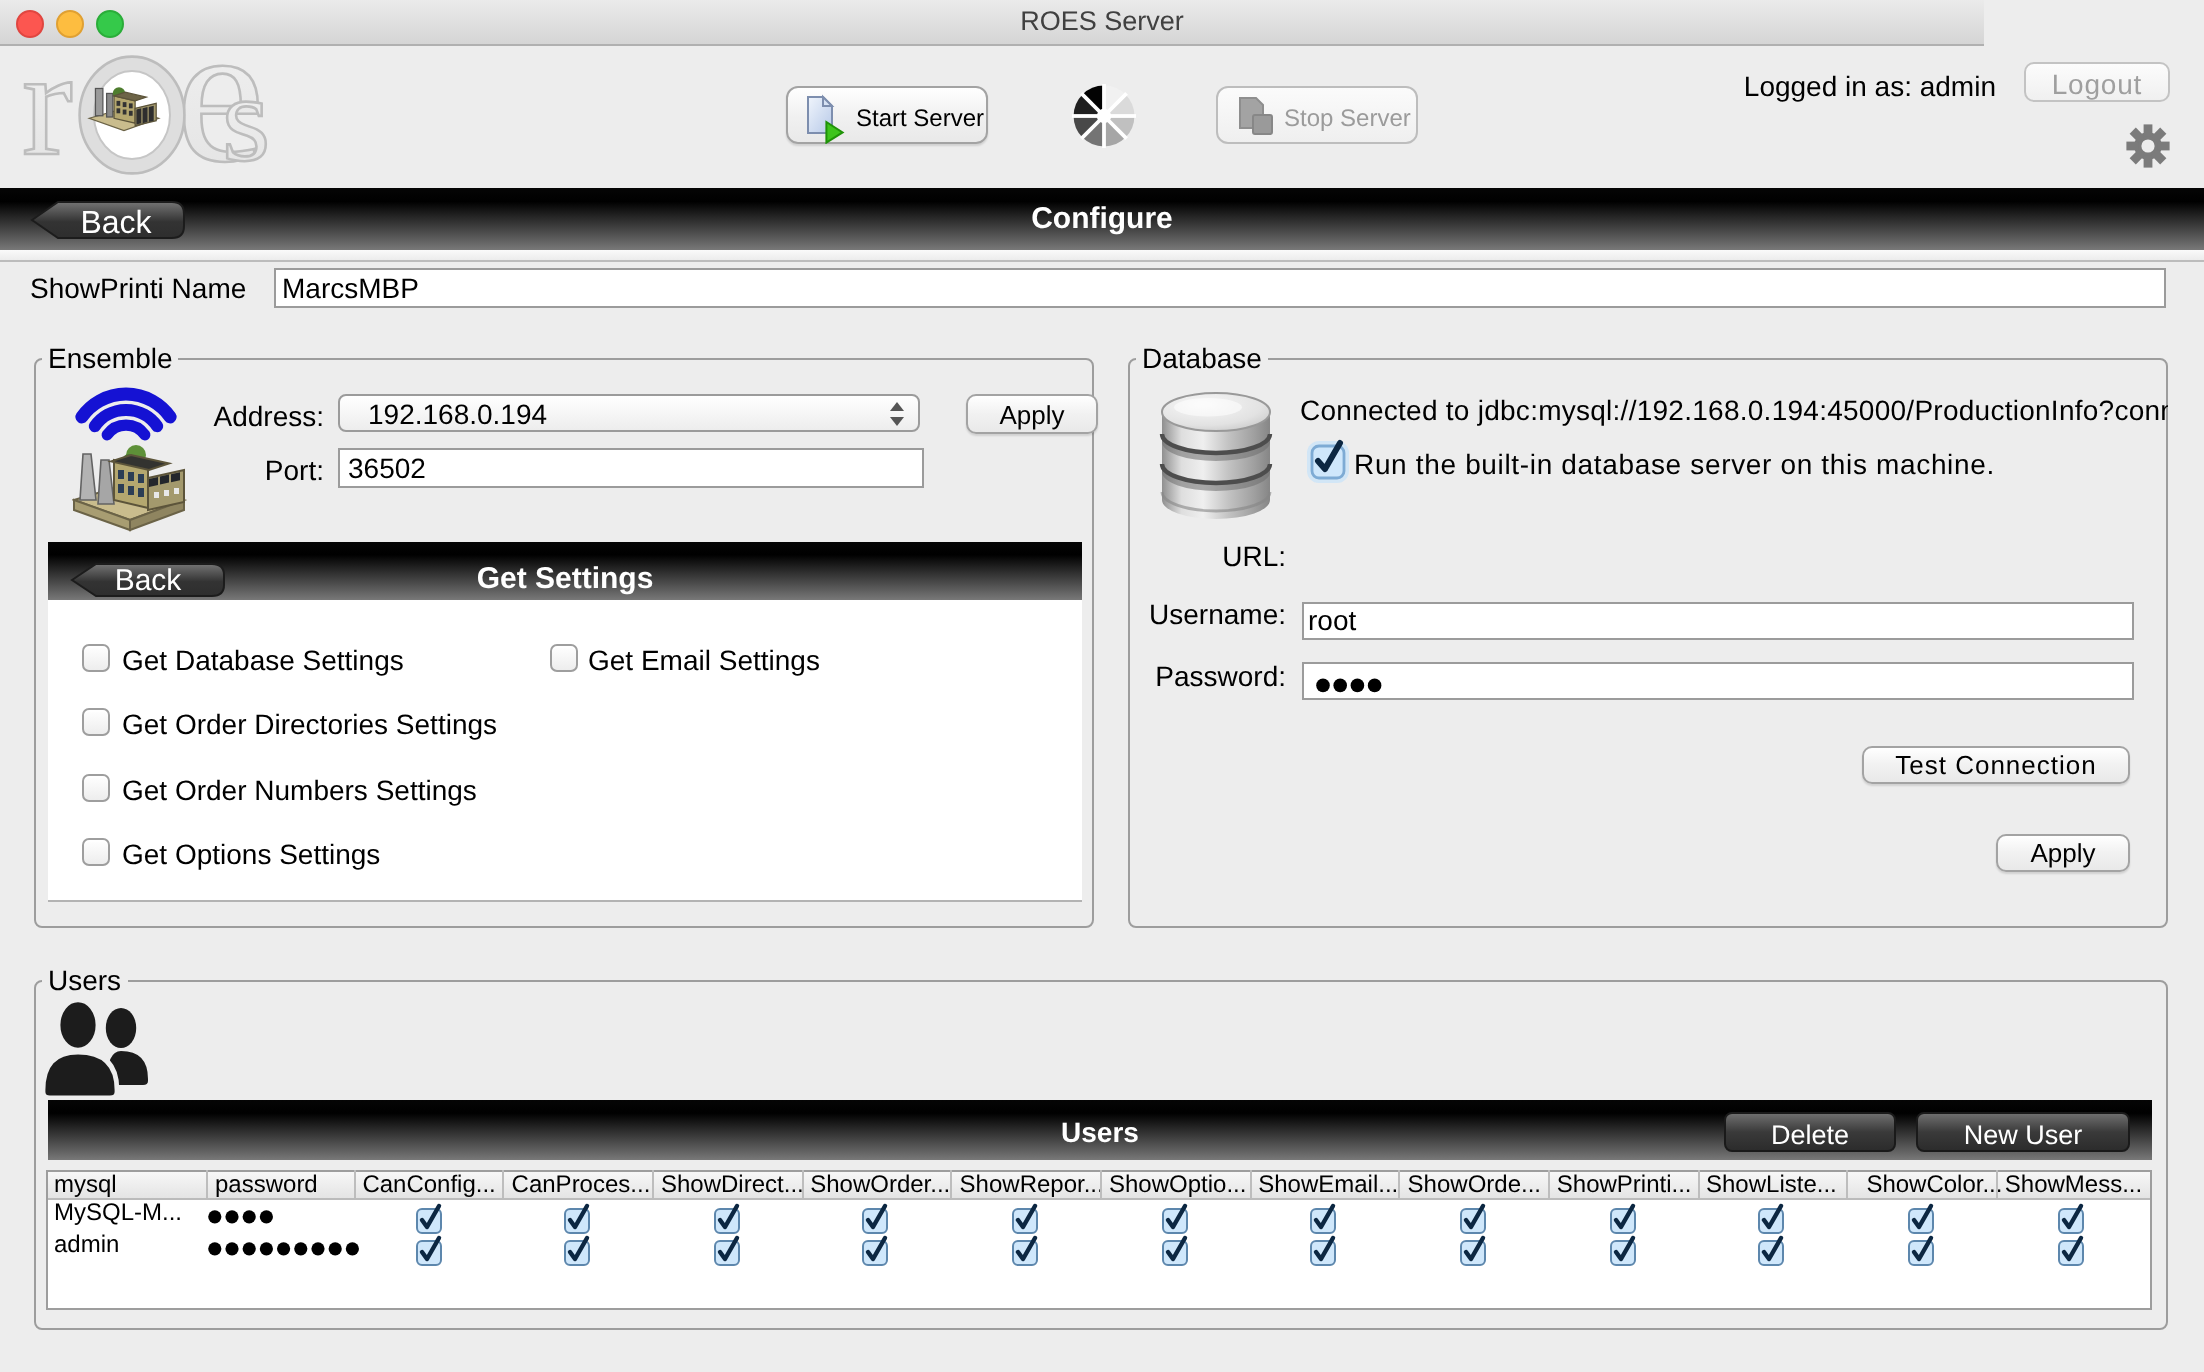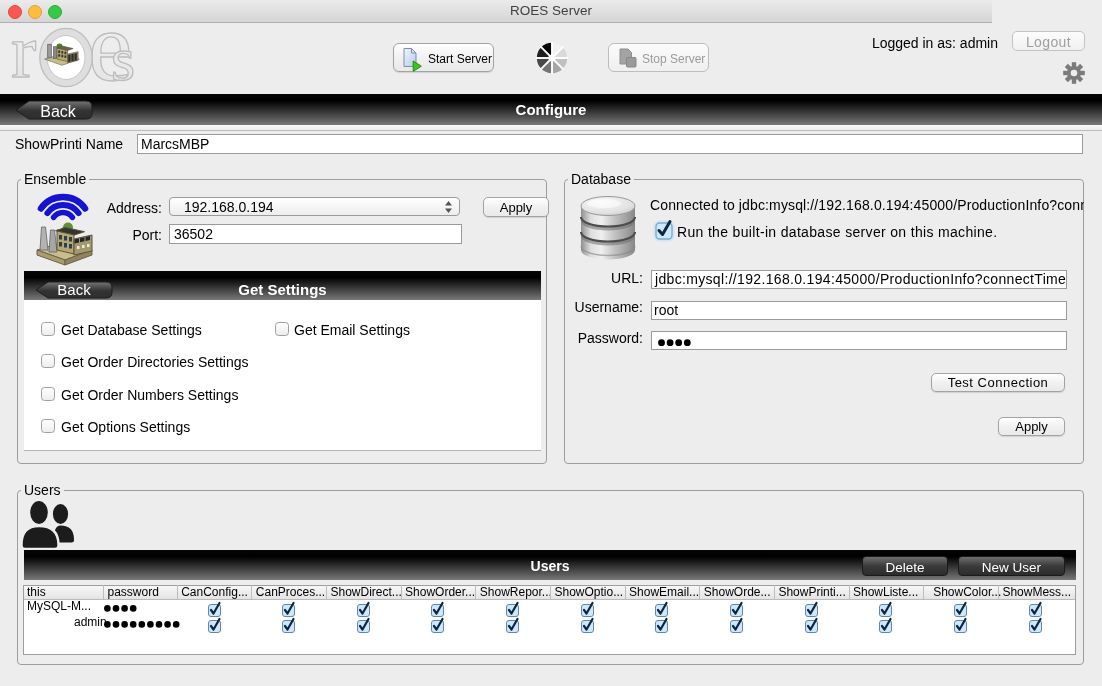--- a/index.html
+++ b/index.html
@@ -257,21 +257,20 @@
         <ellipse cx="25" cy="8.6" rx="17" ry="4.6" fill="#ffffff" opacity="0.55"></ellipse>
       </svg></div>
   <div class="lbl" style="left:650px;top:197px;width:434px;overflow:hidden;white-space:nowrap;letter-spacing:0.13px;">Connected to jdbc:mysql://192.168.0.194:45000/ProductionInfo?connectTimeout</div>
   <div id="runcb" class="abs" style="left:651px;top:218px;width:17px;height:17px;"><svg width="26" height="26" viewBox="-5 -5 26 26" style="overflow:visible">
         <rect x="-2.5" y="-2.5" width="21" height="21" rx="6" fill="#cde4f7" opacity="0.85"></rect>
         <rect x="0" y="0" width="16" height="16" rx="3.5" fill="#cfe7fb" stroke="#7eabd4" stroke-width="1.4"></rect>
         <path d="M3 7.5 L6.5 11.5 L14 -1.5" fill="none" stroke="#0c2742" stroke-width="3" stroke-linecap="round" stroke-linejoin="round"></path>
       </svg></div>
   <div class="lbl" style="left:677px;top:224px;letter-spacing:0.33px;">Run the built-in database server on this machine.</div>
   <div class="lbl" style="left:560px;top:270px;width:83px;text-align:right;">URL:</div>
-  <div class="field" style="left:651px;top:270px;width:416px;height:19px;padding:0px 3px;letter-spacing:0.33px;">jdbc:mysql://192.168.0.194:45000/ProductionInfo?connectTime</div>
   <div class="lbl" style="left:560px;top:299px;width:83px;text-align:right;">Username:</div>
   <div class="field" style="left:651px;top:301px;width:416px;height:19px;padding:0px 2px;">root</div>
   <div class="lbl" style="left:560px;top:330px;width:83px;text-align:right;">Password:</div>
   <div class="field" style="left:651px;top:331px;width:416px;height:19px;">
       <svg style="position:absolute;left:6px;top:6.5px;" width="36" height="8" viewBox="0 0 36 8">
         <circle cx="3.5" cy="3.7" r="3.4" fill="#000"></circle>
         <circle cx="12.1" cy="3.7" r="3.4" fill="#000"></circle>
         <circle cx="20.7" cy="3.7" r="3.4" fill="#000"></circle>
         <circle cx="29.3" cy="3.7" r="3.4" fill="#000"></circle>
       </svg>
@@ -295,21 +294,21 @@
           <path d="M1.5 46 Q1.5 27 19 27 Q38.5 27 38.5 46 L38.5 47 Q38.5 50 35 50 L5 50 Q1.5 50 1.5 47 Z"></path>
         </g>
       </svg></div>
   <div class="bbar" style="left:24px;top:550px;width:1052px;height:30px;"></div>
   <div class="wtitle" style="left:24px;top:558px;width:1052px;font-size:14px;">Users</div>
   <div class="abs" id="delbtn" style="left:862px;top:556px;width:86px;height:20px;border-radius:4px;background:linear-gradient(#6e6e6e,#3a3a3a 50%,#2c2c2c);border:1px solid #1a1a1a;box-sizing:border-box;color:#fff;text-align:center;font-size:13.5px;"><span style="position:relative;top:3px;">Delete</span></div>
   <div class="abs" style="left:958px;top:556px;width:107px;height:20px;border-radius:4px;background:linear-gradient(#6e6e6e,#3a3a3a 50%,#2c2c2c);border:1px solid #1a1a1a;box-sizing:border-box;color:#fff;text-align:center;font-size:13.5px;"><span style="position:relative;top:3px;">New User</span></div>
 
   <div class="abs" id="utable" style="left:23px;top:585px;width:1053px;height:70px;background:#fff;border:1px solid #9d9d9d;box-sizing:border-box;">
       <div style="position:absolute;left:0;top:0;right:0;height:13px;background:linear-gradient(#f7f7f7,#e4e4e4);border-bottom:1px solid #bbb;font-size:12px;color:#000;">
-        <span style="position:absolute;left:3px;top:-1px;">this</span>
+        <span style="position:absolute;left:3px;top:-1px;">mysql</span>
         <span style="position:absolute;left:79px;top:-1px;border-left:1px solid #bdbdbd;padding-left:3.5px;height:14px;">password</span>
         <span style="position:absolute;left:152.7px;top:-1px;border-left:1px solid #bdbdbd;padding-left:3.5px;height:14px;">CanConfig...</span>
         <span style="position:absolute;left:227.3px;top:-1px;border-left:1px solid #bdbdbd;padding-left:3.5px;height:14px;">CanProces...</span>
         <span style="position:absolute;left:302.0px;top:-1px;border-left:1px solid #bdbdbd;padding-left:3.5px;height:14px;">ShowDirect...</span>
         <span style="position:absolute;left:376.6px;top:-1px;border-left:1px solid #bdbdbd;padding-left:3.5px;height:14px;">ShowOrder...</span>
         <span style="position:absolute;left:451.3px;top:-1px;border-left:1px solid #bdbdbd;padding-left:3.5px;height:14px;">ShowRepor...</span>
         <span style="position:absolute;left:526.0px;top:-1px;border-left:1px solid #bdbdbd;padding-left:3.5px;height:14px;">ShowOptio...</span>
         <span style="position:absolute;left:600.6px;top:-1px;border-left:1px solid #bdbdbd;padding-left:3.5px;height:14px;">ShowEmail...</span>
         <span style="position:absolute;left:675.3px;top:-1px;border-left:1px solid #bdbdbd;padding-left:3.5px;height:14px;">ShowOrde...</span>
         <span style="position:absolute;left:749.9px;top:-1px;border-left:1px solid #bdbdbd;padding-left:3.5px;height:14px;">ShowPrinti...</span>
@@ -368,21 +367,21 @@
         <svg style="position:absolute;left:930px;top:5.300000000000001px;overflow:visible" width="13" height="13" viewBox="0 0 13 13">
           <rect x="0.5" y="0.5" width="12" height="12" rx="2.5" fill="#cfe7fb" stroke="#5d87ad" stroke-width="1"></rect>
           <path d="M3 6 L5.5 9.5 L11.5 -1" fill="none" stroke="#0c2742" stroke-width="2.2" stroke-linecap="round" stroke-linejoin="round"></path>
         </svg>
         <svg style="position:absolute;left:1004.6500000000001px;top:5.300000000000001px;overflow:visible" width="13" height="13" viewBox="0 0 13 13">
           <rect x="0.5" y="0.5" width="12" height="12" rx="2.5" fill="#cfe7fb" stroke="#5d87ad" stroke-width="1"></rect>
           <path d="M3 6 L5.5 9.5 L11.5 -1" fill="none" stroke="#0c2742" stroke-width="2.2" stroke-linecap="round" stroke-linejoin="round"></path>
         </svg>
       </div>
       <div style="position:absolute;left:0;top:29px;right:0;height:16px;font-size:12px;">
-        <span style="position:absolute;left:3px;top:0px;margin-left:47px;">admin</span>
+        <span style="position:absolute;left:3px;top:0px;">admin</span>
         <svg style="position:absolute;left:79.5px;top:5.5px;" width="77.39999999999999" height="7" viewBox="0 0 77.39999999999999 7">
           <circle cx="3.4" cy="3.4" r="3.3" fill="#000"></circle>
           <circle cx="12" cy="3.4" r="3.3" fill="#000"></circle>
           <circle cx="20.599999999999998" cy="3.4" r="3.3" fill="#000"></circle>
           <circle cx="29.199999999999996" cy="3.4" r="3.3" fill="#000"></circle>
           <circle cx="37.8" cy="3.4" r="3.3" fill="#000"></circle>
           <circle cx="46.4" cy="3.4" r="3.3" fill="#000"></circle>
           <circle cx="54.99999999999999" cy="3.4" r="3.3" fill="#000"></circle>
           <circle cx="63.599999999999994" cy="3.4" r="3.3" fill="#000"></circle>
           <circle cx="72.2" cy="3.4" r="3.3" fill="#000"></circle>

